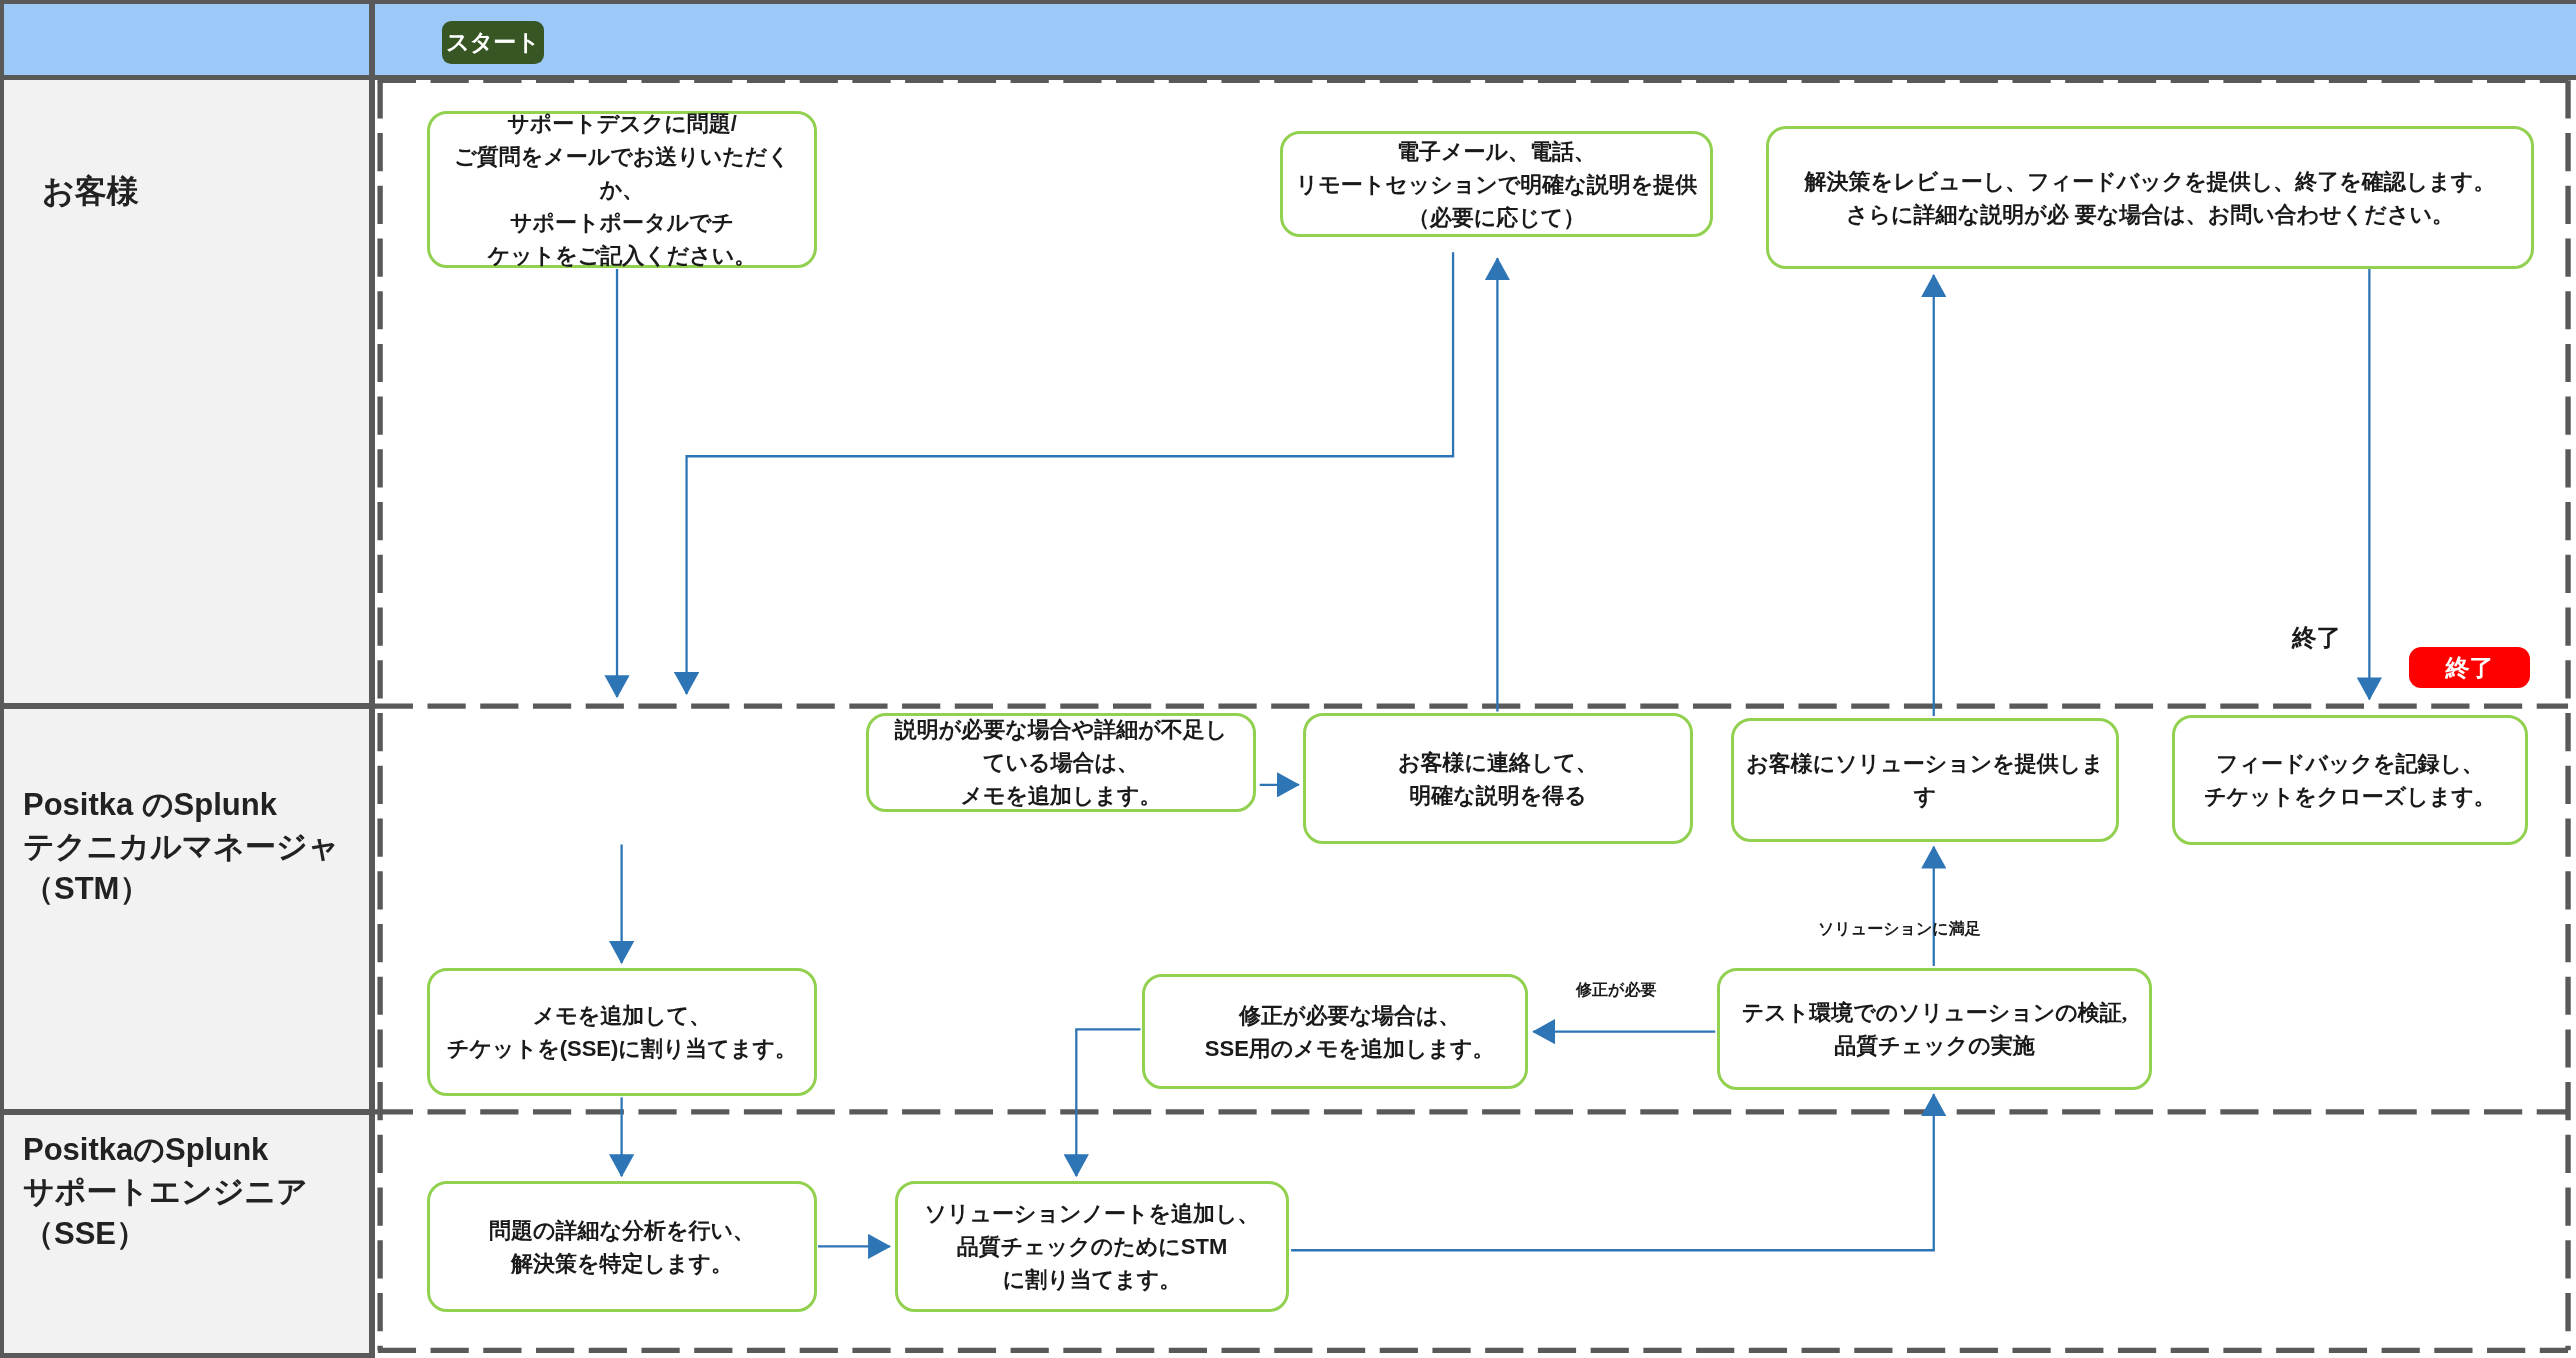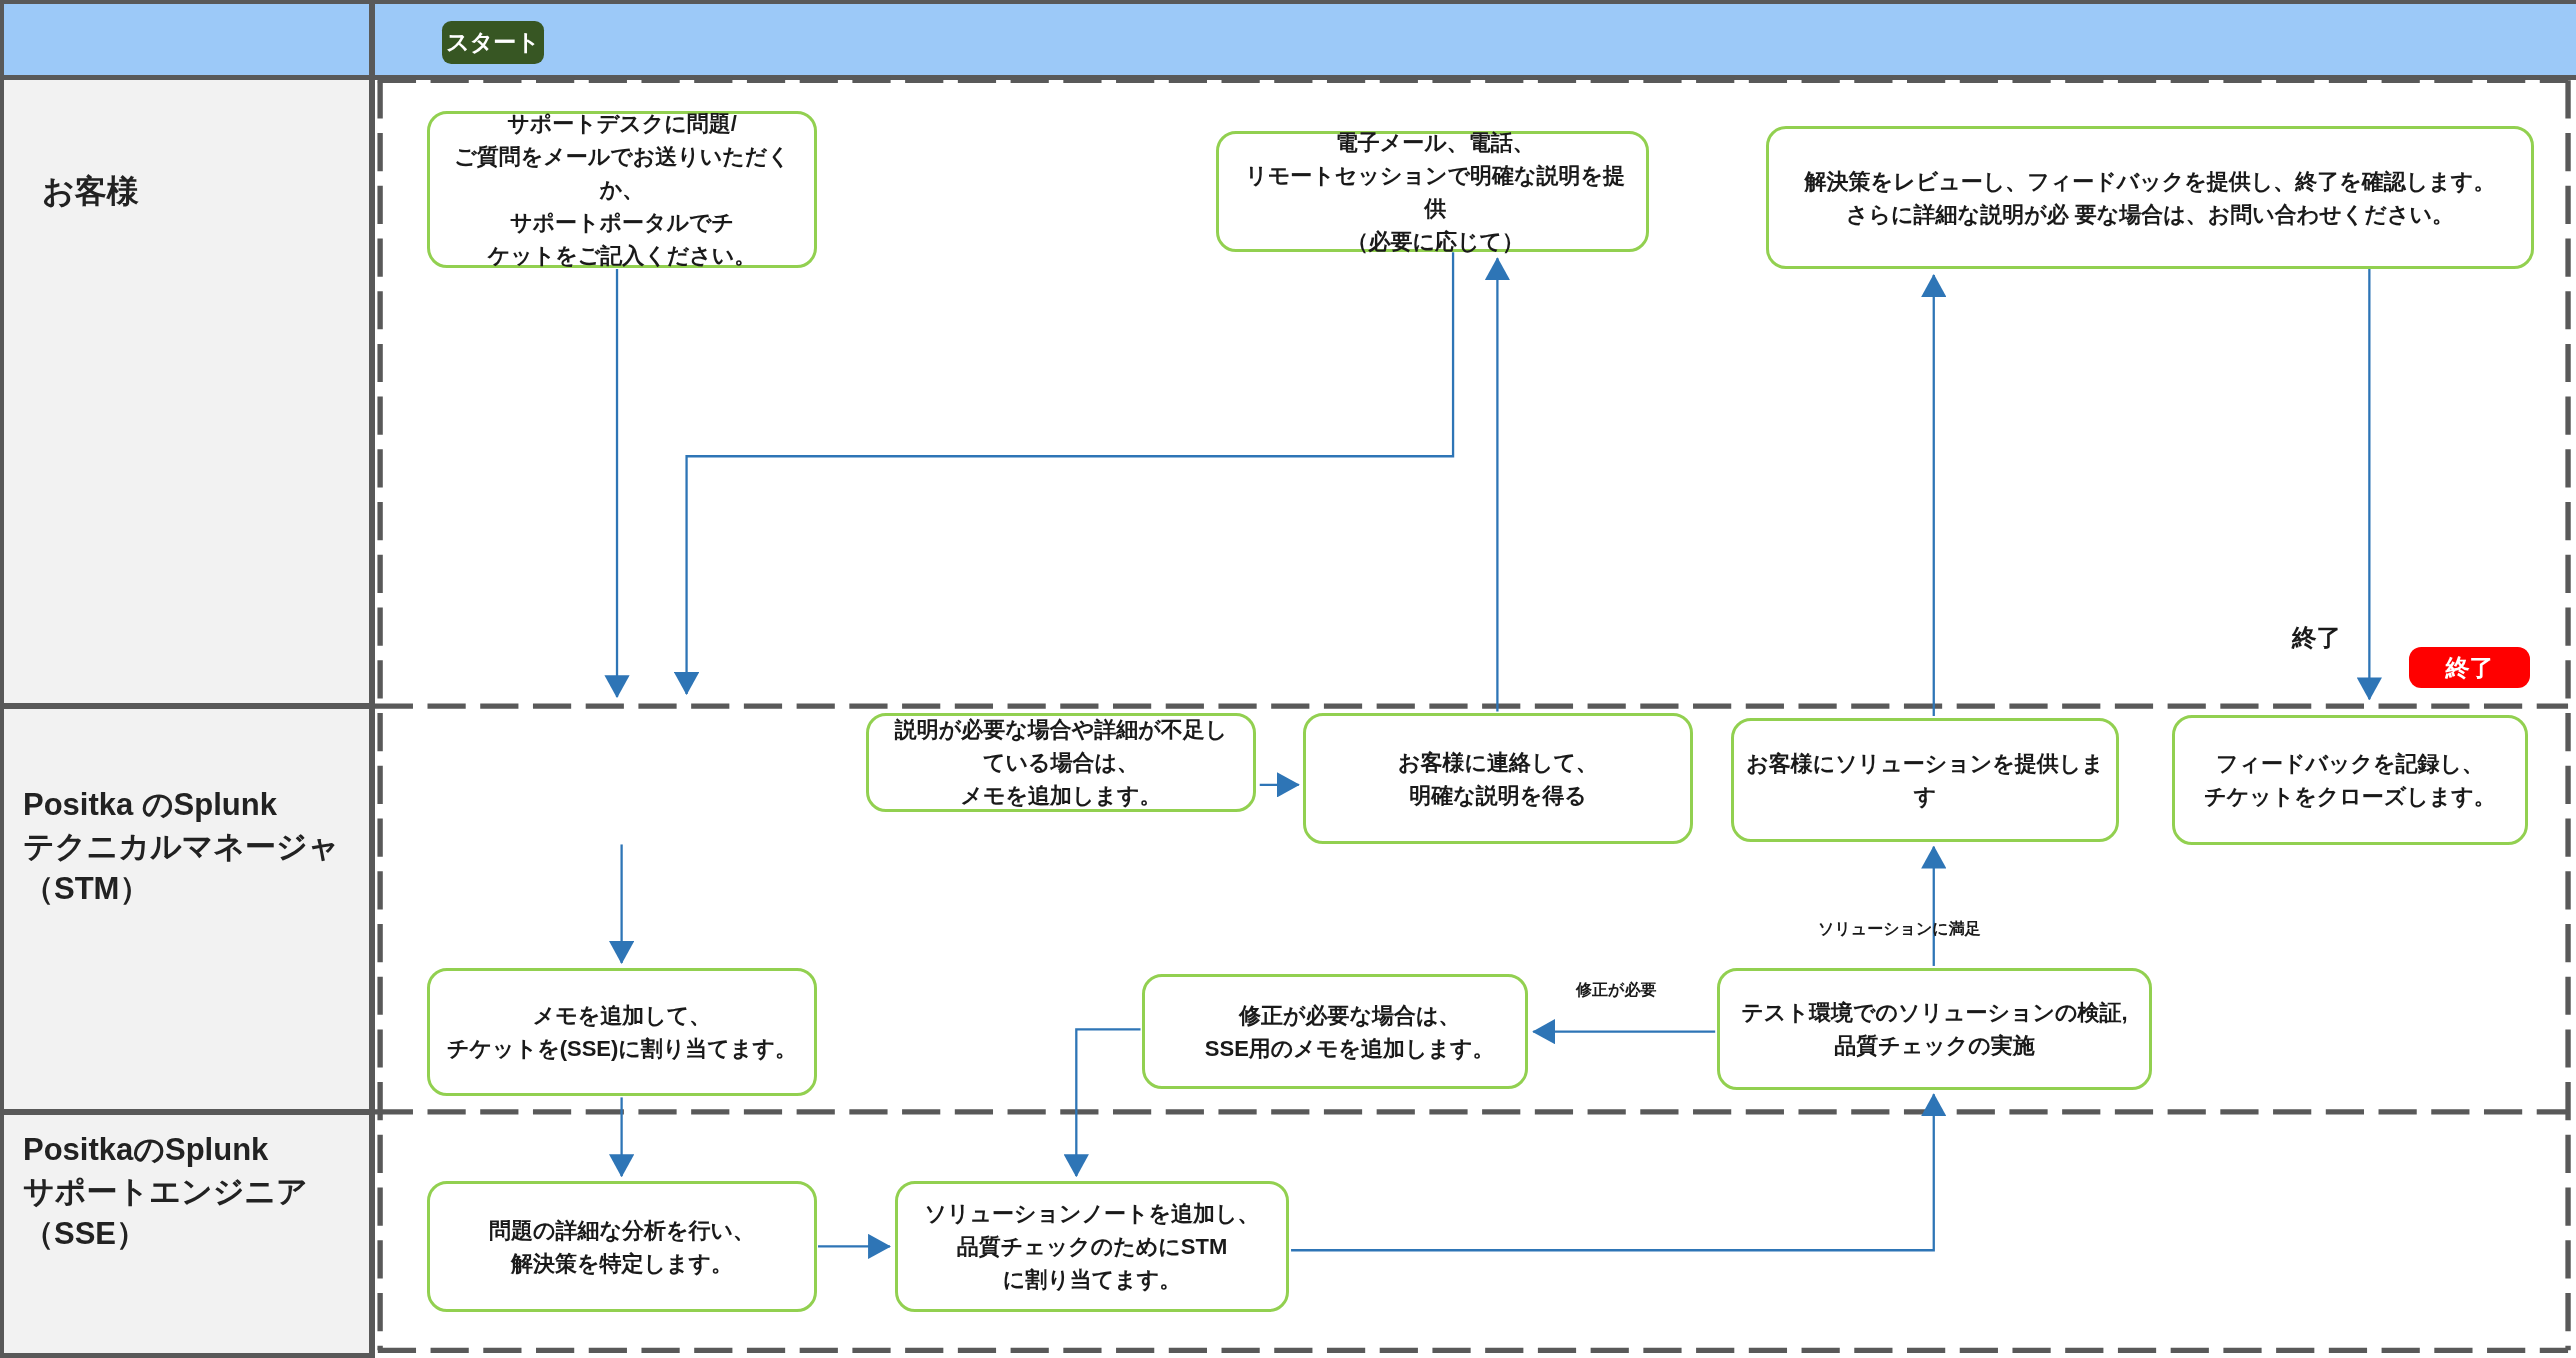--- a/index.html
+++ b/index.html
@@ -121,39 +121,39 @@
     <path class="flow" d="M1492,1347 L1408,1347 L1408,1539" marker-end="url(#ah)"></path>
     <path class="flow" d="M813,1436 L813,1539" marker-end="url(#ah)"></path>
     <path class="flow" d="M1070,1631 L1164,1631" marker-end="url(#ah)"></path>
     <path class="flow" d="M1689,1636 L2530,1636 L2530,1432" marker-end="url(#ah)"></path>
   </svg>
 
   <div class="node" style="left:427px;top:111px;width:390px;height:157px;">サポートデスクに問題/
 ご質問をメールでお送りいただくか、
 サポートポータルでチ
 ケットをご記入ください。</div>
-  <div class="node" style="left:1216px;top:131px;width:433px;height:121px;padding-left:16px;">電子メール、電話、
+  <div class="node" style="left:1280px;top:131px;width:433px;height:106px;">電子メール、電話、
 リモートセッションで明確な説明を提供
 （必要に応じて）</div>
   <div class="node" style="left:1766px;top:126px;width:768px;height:143px;">解決策をレビューし、フィードバックを提供し、終了を確認します。
 さらに詳細な説明が必 要な場合は、お問い合わせください。</div>
 
   <div class="node" style="left:866px;top:713px;width:390px;height:99px;">説明が必要な場合や詳細が不足し
 ている場合は、
 メモを追加します。</div>
   <div class="node" style="left:1303px;top:713px;width:390px;height:131px;">お客様に連絡して、
 明確な説明を得る</div>
   <div class="node" style="left:2172px;top:715px;width:356px;height:130px;">フィードバックを記録し、
 チケットをクローズします。</div>
   <div class="node" style="left:1731px;top:718px;width:388px;height:124px;">お客様にソリューションを提供します</div>
   <div class="node" style="left:427px;top:968px;width:390px;height:128px;">メモを追加して、
 チケットを(SSE)に割り当てます。</div>
   <div class="node" style="left:1142px;top:974px;width:386px;height:115px;padding-left:40px;">修正が必要な場合は、
 SSE用のメモを追加します。</div>
-  <div class="node" style="left:1717px;top:968px;width:435px;height:122px;">テスト環境でのソリューションの検証,
+  <div class="node" style="left:1717px;top:968px;width:435px;height:122px;font-family:Liberation Serif, serif;">テスト環境でのソリューションの検証,
 品質チェックの実施</div>
 
   <div class="node" style="left:427px;top:1181px;width:390px;height:131px;">問題の詳細な分析を行い、
 解決策を特定します。</div>
   <div class="node" style="left:895px;top:1181px;width:394px;height:131px;">ソリューションノートを追加し、
 品質チェックのためにSTM
 に割り当てます。</div>
 
   <div class="edge-label end-note" style="left:2292px;top:621px;">終了</div>
   <div class="badge end" style="left:2409px;top:647px;width:121px;height:41px;">終了</div>

